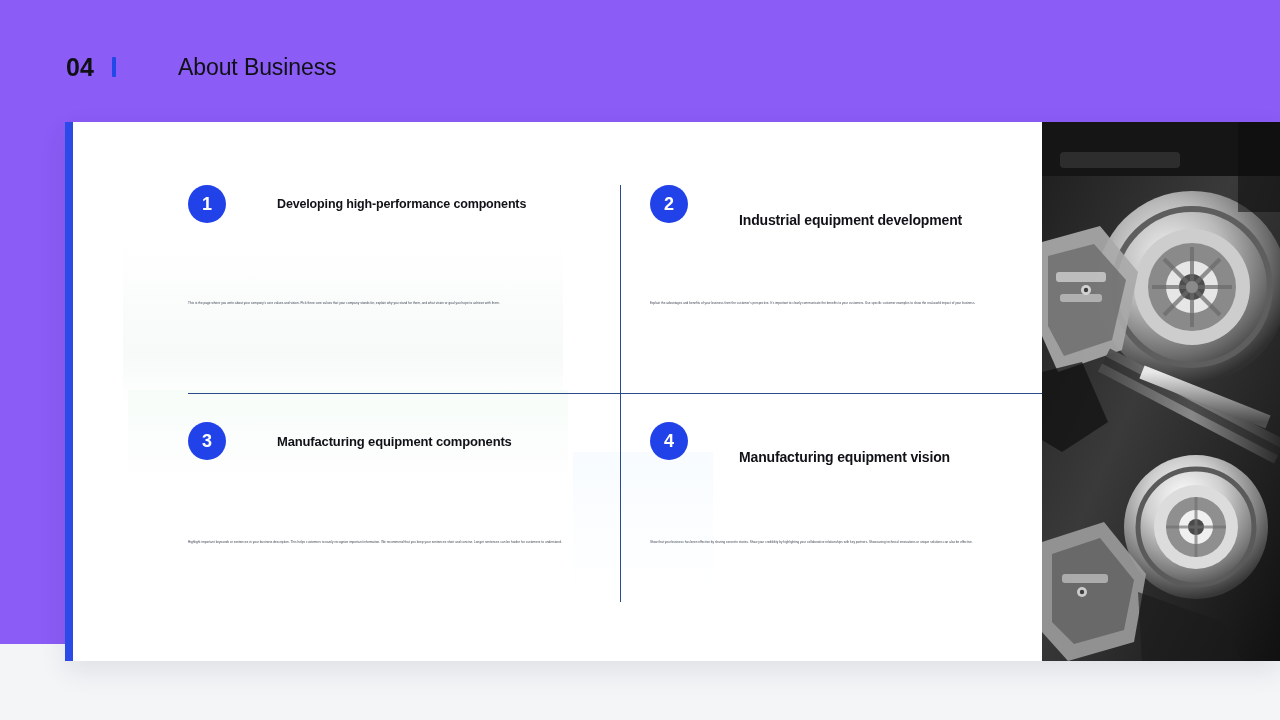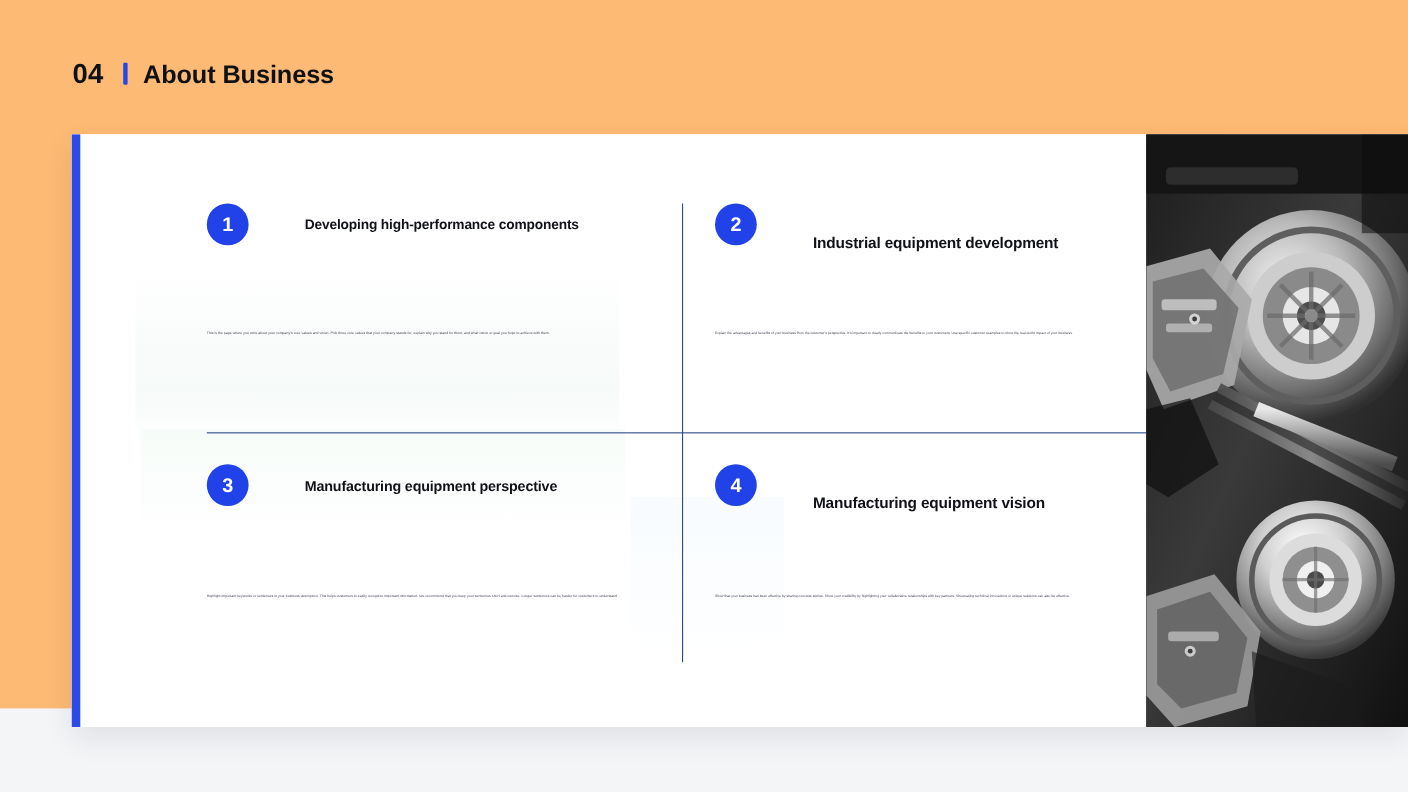--- a/index.html
+++ b/index.html
@@ -13,21 +13,21 @@
   body {
     background: #f4f5f7;
     font-family: "Liberation Sans", sans-serif;
     -webkit-font-smoothing: antialiased;
   }
 
   .slide-root {
     position: relative;
     width: 1280px;
     height: 644px;
-    background: #fdba74;
+    background: #8b5cf6;
   }
 
   
   .slide-header {
     position: absolute;
     left: 66px;
     top: 48px;
     display: flex;
     align-items: center;
     gap: 0;
@@ -46,24 +46,25 @@
     width: 4px;
     height: 20px;
     background: #2249e8;
     margin: 0 14px 0 18px;
     border-radius: 1px;
     flex: none;
   }
 
   .header-title {
     font-size: 23px;
-    font-weight: 700;
+    font-weight: 400;
     color: #0f1115;
     letter-spacing: -0.1px;
     line-height: 1;
+    margin-left: 48px;
   }
 
   
   .card {
     position: absolute;
     left: 65px;
     top: 122px;
     width: 1215px;
     height: 539px;
     background: #ffffff;
@@ -233,21 +234,21 @@
         <div class="quad-head">
           <div class="badge">2</div>
           <div class="quad-title">Industrial equipment development</div>
         </div>
         <div class="quad-body">Explain the advantages and benefits of your business from the customer's perspective. It's important to clearly communicate the benefits to your customers. Use specific customer examples to show the real-world impact of your business.</div>
       </div>
 
       <div class="quad quad-3">
         <div class="quad-head">
           <div class="badge">3</div>
-          <div class="quad-title">Manufacturing equipment perspective</div>
+          <div class="quad-title">Manufacturing equipment components</div>
         </div>
         <div class="quad-body">Highlight important keywords or sentences in your business description. This helps customers to easily recognize important information. We recommend that you keep your sentences short and concise. Longer sentences can be harder for customers to understand.</div>
       </div>
 
       <div class="quad quad-4">
         <div class="quad-head">
           <div class="badge">4</div>
           <div class="quad-title">Manufacturing equipment vision</div>
         </div>
         <div class="quad-body">Show that your business has been effective by sharing concrete stories. Show your credibility by highlighting your collaborative relationships with key partners. Showcasing technical innovations or unique solutions can also be effective.</div>

